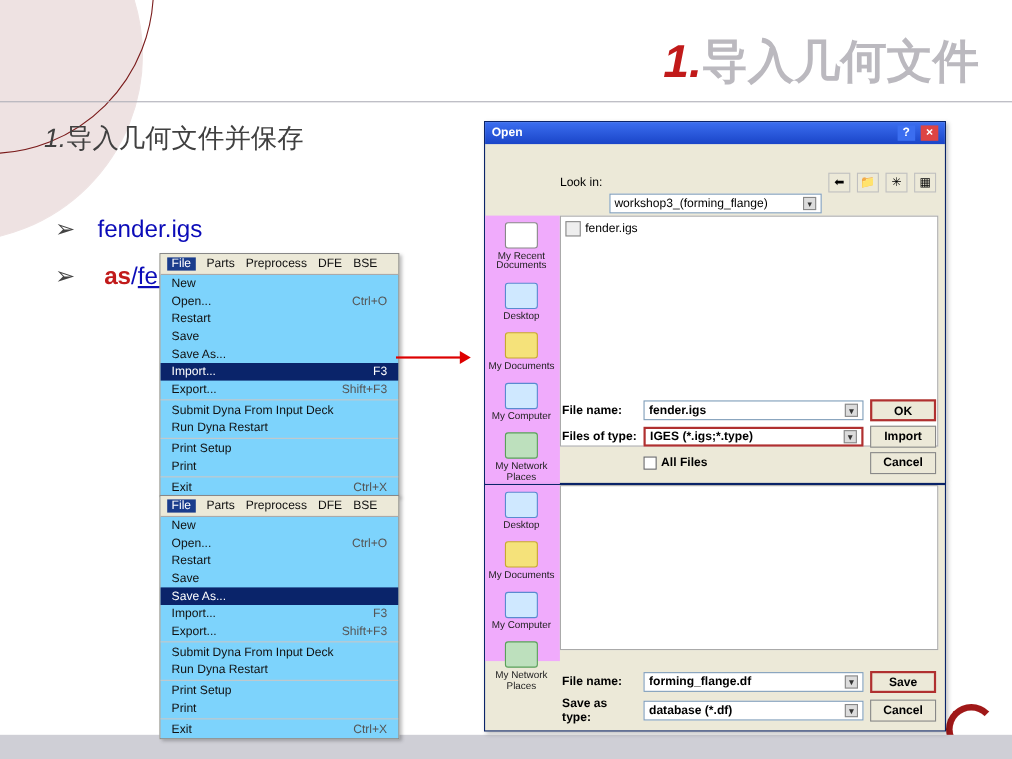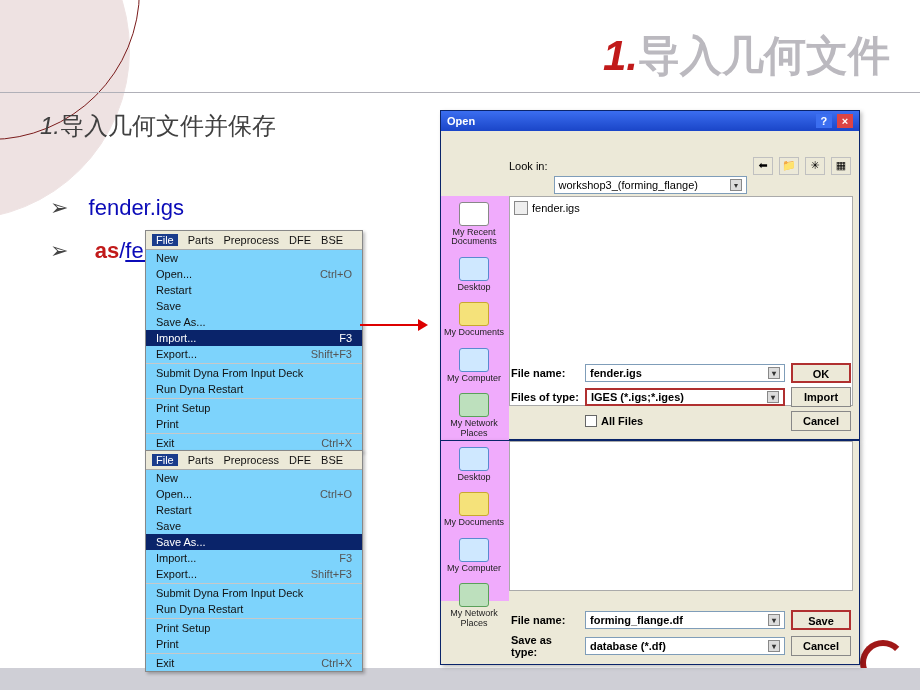--- a/index.html
+++ b/index.html
@@ -350,21 +350,21 @@
   <div class="bottom" style="bottom:8px;">
     <span class="lab">File name:</span>
     <div class="fld">
       <span>fender.igs</span>
       <span class="dd">▾</span>
     </div>
     <div class="btn primary">OK</div>
 
     <span class="lab">Files of type:</span>
     <div class="fld hlbox">
-      <span>IGES (*.igs;*.iges)</span>
+      <span>IGES (*.igs;*.type)</span>
       <span class="dd">▾</span>
     </div>
     <div class="btn">Import</div>
 
     <span></span>
     <div class="chk">
       <span class="box"></span>
       <span>All Files</span>
     </div>
     <div class="btn">Cancel</div>

